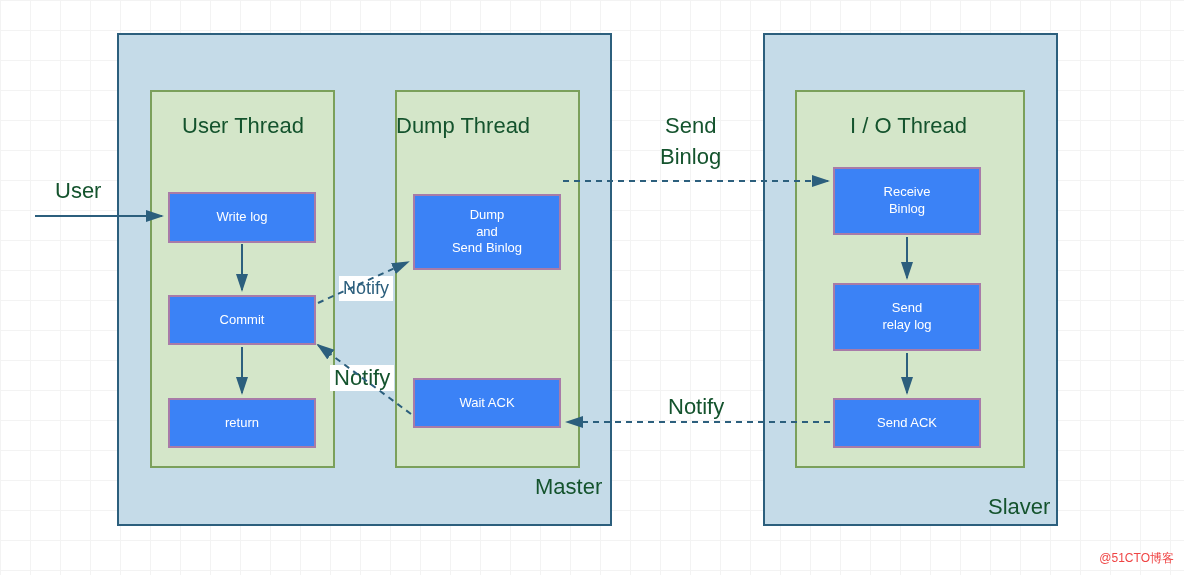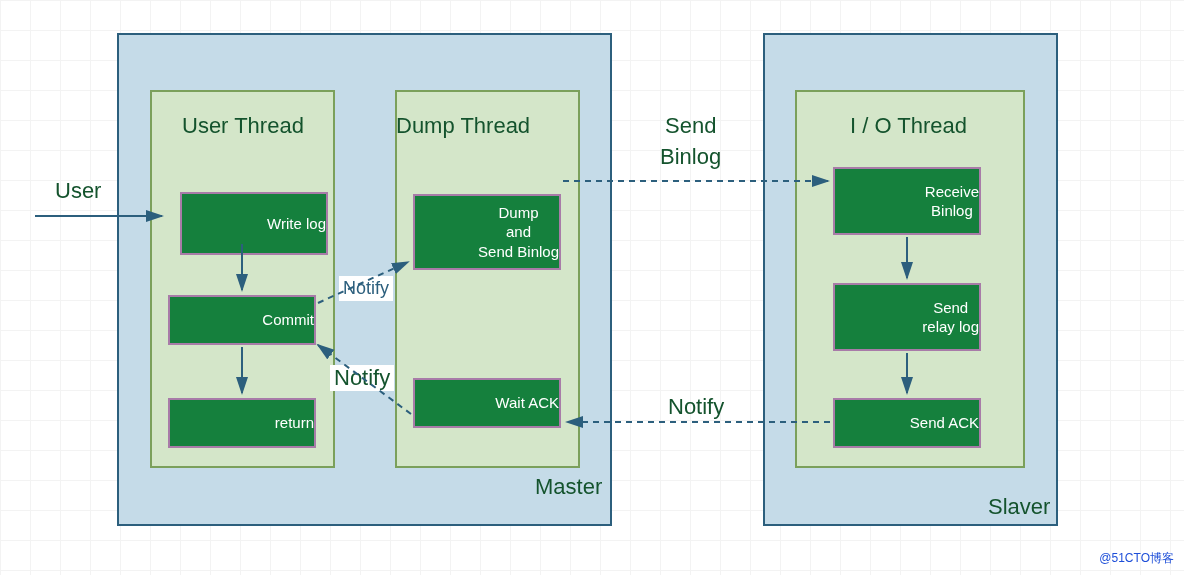--- a/index.html
+++ b/index.html
@@ -1,41 +1,41 @@
 <!DOCTYPE html>
 <html><head>
 <meta charset="utf-8">
 <style>
 *{box-sizing:border-box;margin:0;padding:0}
 body{font-family:Arial,sans-serif;background:#fff;width:1184px;height:575px;position:relative;overflow:hidden}
 .grid{position:absolute;inset:0;background-image:linear-gradient(#e8e8e8 1px,transparent 1px),linear-gradient(90deg,#e8e8e8 1px,transparent 1px);background-size:30px 30px;opacity:.5}
 .node-group{position:absolute;background:#c5dbe8;border:2px solid #2c5f7d}
 .thread-group{position:absolute;background:#d4e6c9;border:2px solid #7ba05b}
-.proc-box{position:absolute;background:#15803d;border:2px solid #a87ba8;color:#fff;display:flex;align-items:center;justify-content:flex-end;text-align:center;font-size:15px;line-height:1.3}
+.proc-box{position:absolute;background:#3b82f6;border:2px solid #a87ba8;color:#fff;display:flex;align-items:center;justify-content:center;text-align:center;font-size:13px;line-height:1.3}
 .lbl{position:absolute;color:#14532d;font-size:22px}
 .small-lbl{position:absolute;color:#2c5f7d;font-size:18px;background:#fff;padding:2px 4px}
-.watermark{position:absolute;right:10px;bottom:8px;color:#1d4ed8;font-size:12px}
+.watermark{position:absolute;right:10px;bottom:8px;color:#ef4444;font-size:12px}
 svg{position:absolute;inset:0;width:1184px;height:575px;pointer-events:none}
 .solid-arrow{stroke:#2c5f7d;stroke-width:2;fill:none;marker-end:url(#ah)}
 .dash-arrow{stroke:#2c5f7d;stroke-width:2;fill:none;stroke-dasharray:6 5;marker-end:url(#ah)}
 </style>
 </head>
 <body>
 
 <div class="grid"></div>
 
 <div class="node-group" style="left:117px;top:33px;width:495px;height:493px"></div>
 <div class="lbl" style="left:535px;top:474px">Master</div>
 
 <div class="node-group" style="left:763px;top:33px;width:295px;height:493px"></div>
 <div class="lbl" style="left:988px;top:494px">Slaver</div>
 
 <div class="thread-group" style="left:150px;top:90px;width:185px;height:378px"></div>
 <div class="lbl" style="left:182px;top:113px">User Thread</div>
-<div class="proc-box" style="left:180px;top:192px;width:148px;height:63px">Write log</div>
+<div class="proc-box" style="left:168px;top:192px;width:148px;height:51px">Write log</div>
 <div class="proc-box" style="left:168px;top:295px;width:148px;height:50px">Commit</div>
 <div class="proc-box" style="left:168px;top:398px;width:148px;height:50px">return</div>
 
 <div class="thread-group" style="left:395px;top:90px;width:185px;height:378px"></div>
 <div class="lbl" style="left:396px;top:113px">Dump Thread</div>
 <div class="proc-box" style="left:413px;top:194px;width:148px;height:76px;white-space:pre-line"><span>Dump
 and
 Send  Binlog</span></div>
 <div class="proc-box" style="left:413px;top:378px;width:148px;height:50px">Wait ACK</div>
 

